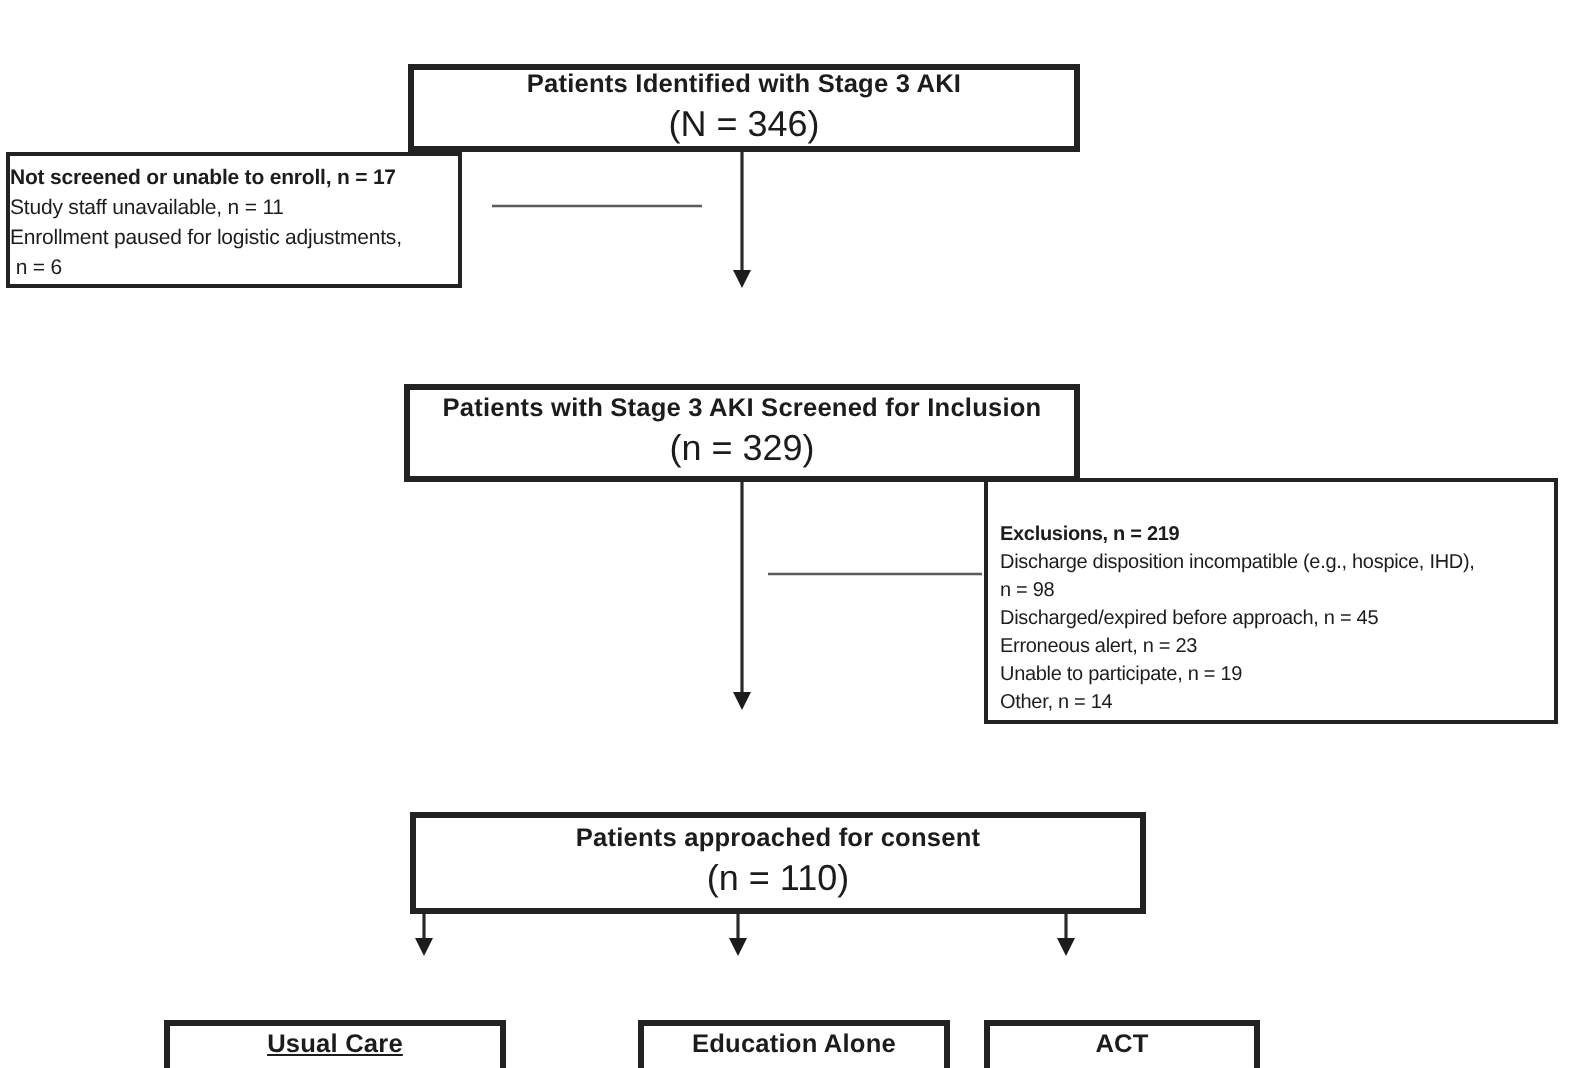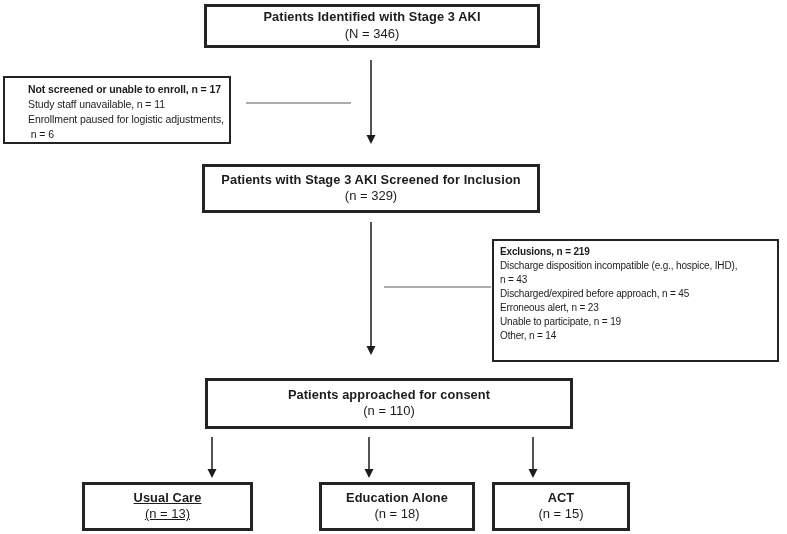--- a/index.html
+++ b/index.html
@@ -26,55 +26,56 @@
     box-sizing: border-box;
     background: #ffffff;
     border: 3px solid #232323;
   }
   .center-box {
     display: flex;
     flex-direction: column;
     align-items: center;
     justify-content: center;
     text-align: center;
+    margin-top: 28px;
   }
   .box-title {
     font-weight: bold;
     font-size: 12.8px;
     line-height: 1.3;
     letter-spacing: 0.1px;
   }
   .box-count {
-    font-size: 13px;
+    font-size: 18px;
     line-height: 1.3;
   }
   .side-box {
     border-width: 2px;
     overflow: hidden;
   }
   .side-box .line {
     white-space: pre;
     letter-spacing: -0.1px;
   }
   .side-box .line:first-child {
     font-weight: bold;
   }
   .box-not-screened {
     left: 3px; top: 76px;
     width: 228px; height: 68px;
-    padding: 4px 23px;
+    padding: 4px 0;
   }
   .box-not-screened .line {
     font-size: 10.5px;
     line-height: 15px;
   }
   .box-exclusions {
     left: 492px; top: 239px;
     width: 287px; height: 123px;
-    padding: 4px 6px;
+    padding: 20px 6px;
   }
   .box-exclusions .line {
     font-size: 10px;
     line-height: 14px;
     letter-spacing: -0.15px;
   }
   .box-identified { left: 204px; top: 4px;   width: 336px; height: 44px; }
   .box-screened   { left: 202px; top: 164px; width: 338px; height: 49px; }
   .box-consent    { left: 205px; top: 378px; width: 368px; height: 51px; }
   .box-arm-usual  { left: 82px;  top: 482px; width: 171px; height: 49px; text-decoration: underline; }
@@ -121,21 +122,21 @@
   </div>
 
   <div class="box center-box box-screened">
     <div class="box-title">Patients with Stage 3 AKI Screened for Inclusion</div>
     <div class="box-count">(n = 329)</div>
   </div>
 
   <div class="box side-box box-exclusions">
     <div class="line">Exclusions, n = 219</div>
     <div class="line">Discharge disposition incompatible (e.g., hospice, IHD),</div>
-    <div class="line">n = 43</div>
+    <div class="line">n = 98</div>
     <div class="line">Discharged/expired before approach, n = 45</div>
     <div class="line">Erroneous alert, n = 23</div>
     <div class="line">Unable to participate, n = 19</div>
     <div class="line">Other, n = 14</div>
   </div>
 
   <div class="box center-box box-consent">
     <div class="box-title">Patients approached for consent</div>
     <div class="box-count">(n = 110)</div>
   </div>

